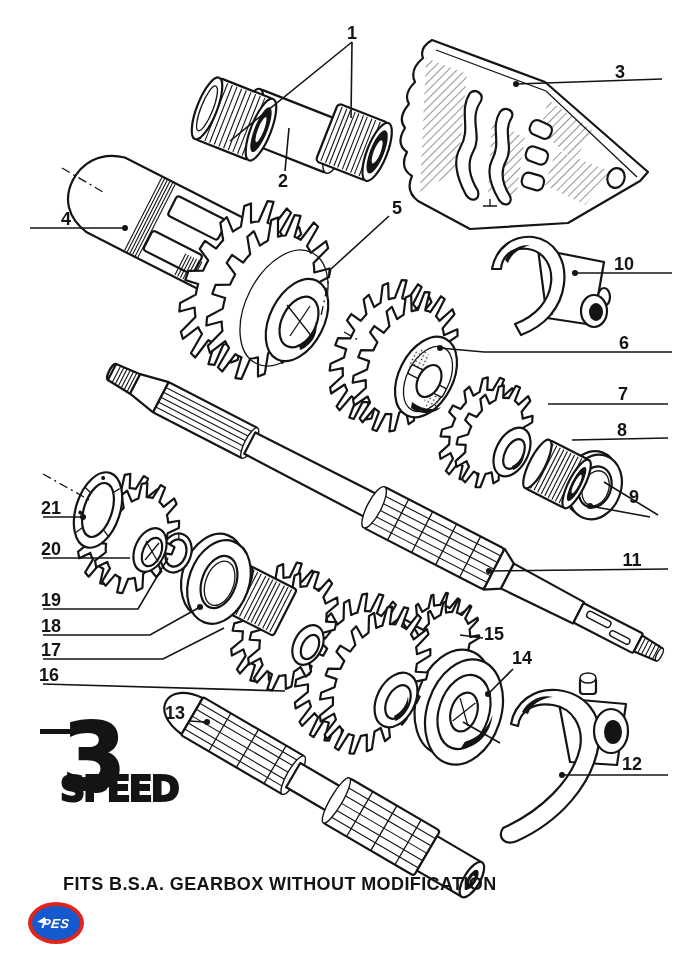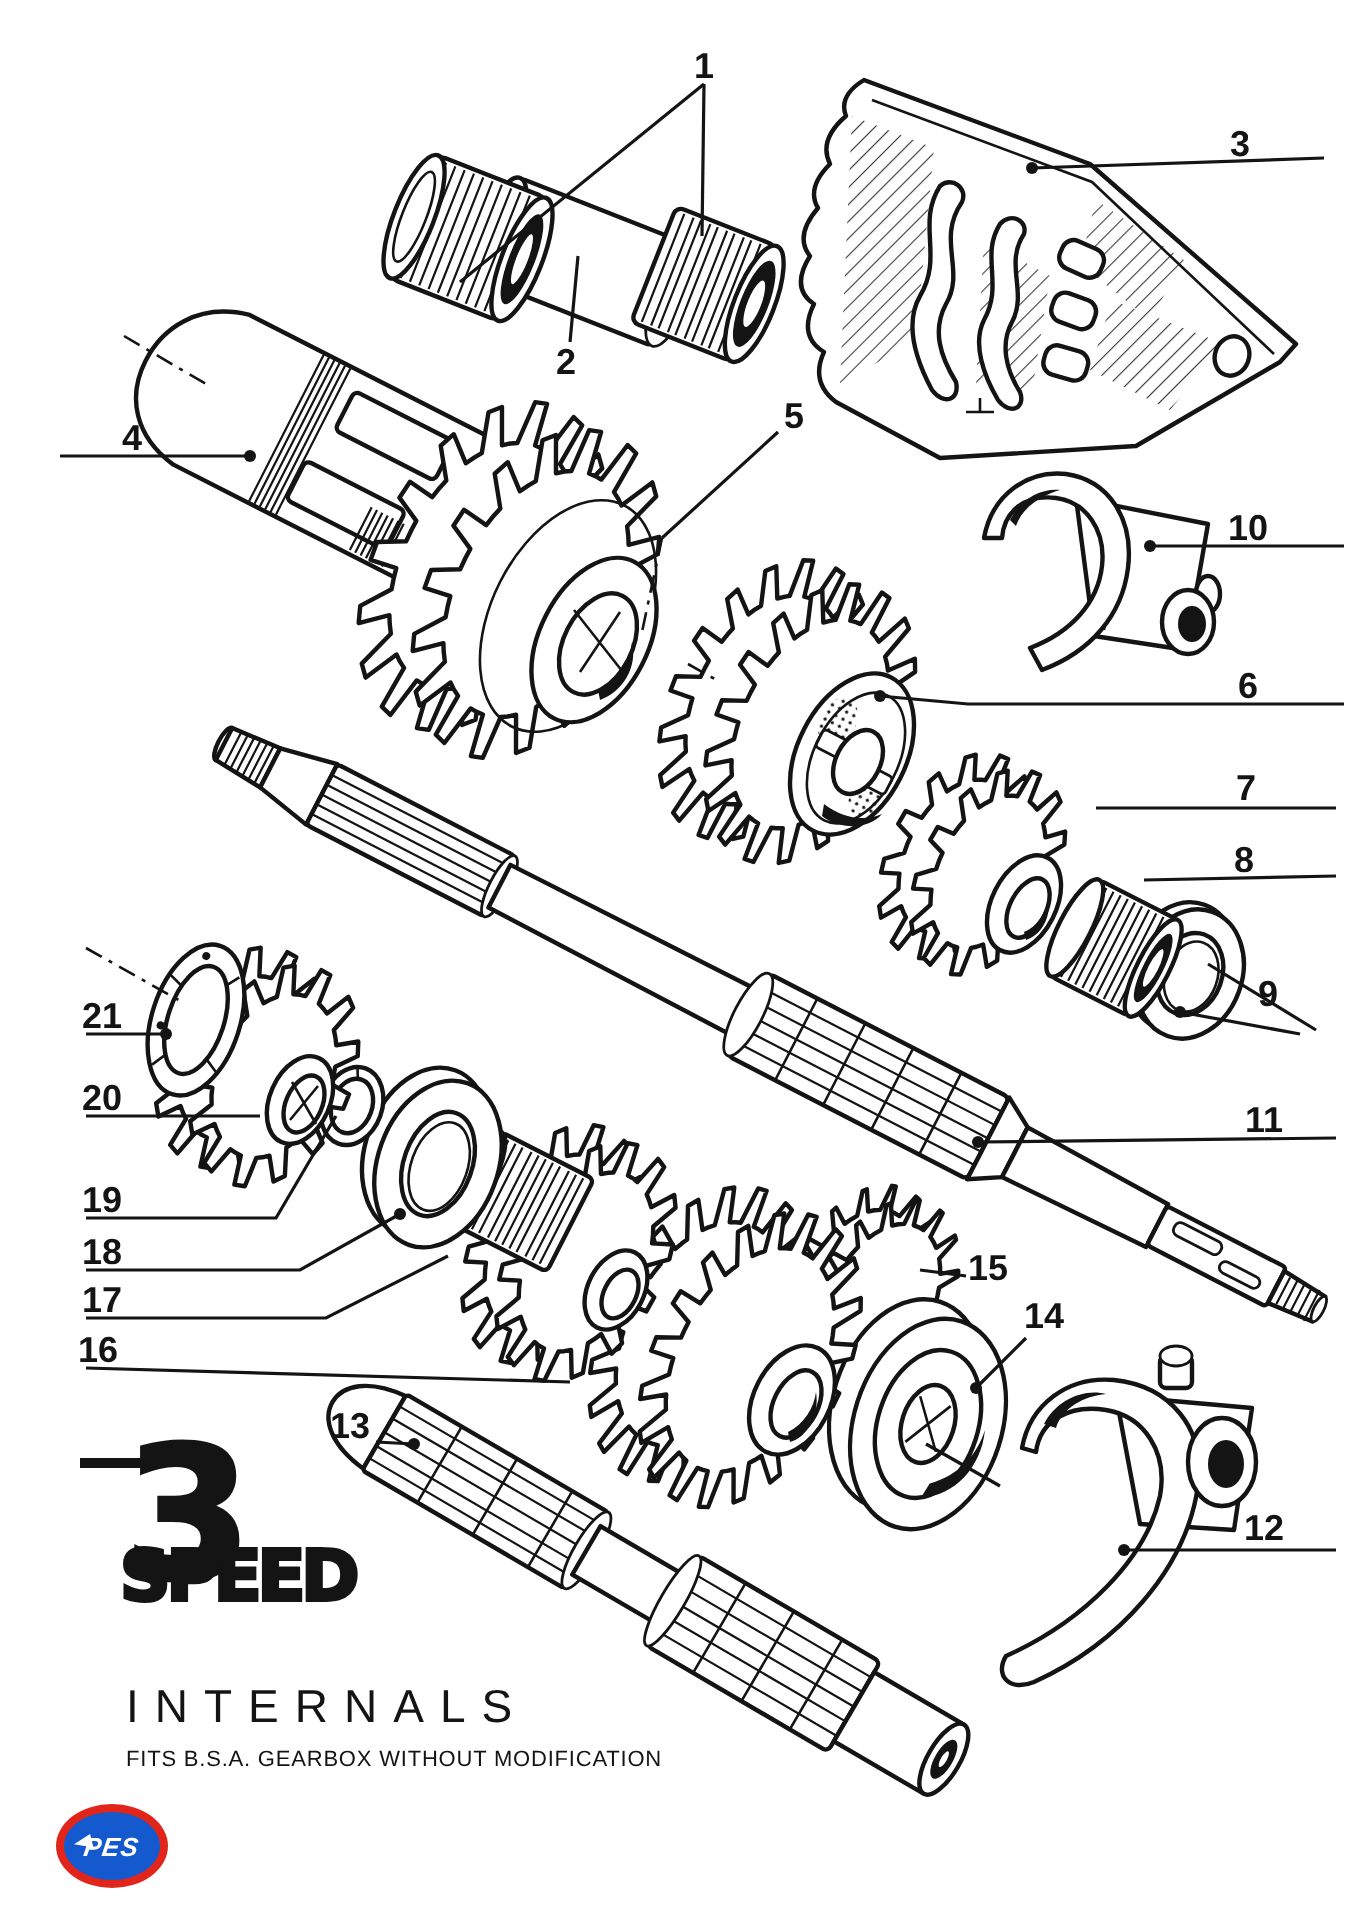--- a/index.html
+++ b/index.html
@@ -18,21 +18,21 @@
                text-anchor:middle;dominant-baseline:central;}
   
   .bar3{position:absolute;left:40px;top:729px;width:37px;height:5px;background:#141414;}
   .t-digit{position:absolute;left:62px;top:712px;font-family:"DejaVu Sans",sans-serif;
            font-weight:bold;font-size:92px;line-height:1;-webkit-text-stroke:2px #141414;}
   .t-word{position:absolute;left:60px;top:772px;font-family:"DejaVu Sans",sans-serif;
           font-weight:bold;font-size:35px;line-height:1;letter-spacing:-2px;
           -webkit-text-stroke:2px #141414;}
   .t-sub{position:absolute;left:63px;top:842px;font-size:23px;font-weight:500;
          letter-spacing:8px;line-height:1;}
-  .t-note{position:absolute;left:63px;top:875px;font-size:11px;font-weight:normal;
+  .t-note{position:absolute;left:63px;top:875px;font-size:18px;font-weight:bold;
           letter-spacing:0.4px;line-height:1;}
   
   .logo{position:absolute;left:28px;top:902px;width:48px;height:34px;border-radius:50%;
         display:flex;align-items:center;justify-content:center;}
   .logo-text{color:#ffffff;font-style:italic;font-weight:bold;font-size:13px;
              letter-spacing:0.5px;transform:skewX(-8deg);}
   .wing{position:absolute;left:5px;top:12px;width:0;height:0;
         border-top:3px solid transparent;border-bottom:4px solid transparent;
         border-right:9px solid #ffffff;transform:rotate(-14deg);}
 </style>
@@ -378,21 +378,20 @@
           <polyline points="43,517 83,517" class="leader"></polyline>
           <circle cx="83" cy="517" r="3" class="dot"></circle>
           <text x="51" y="508" class="callout">21</text>
         </g>
       </g>
 </svg>
 
 <div class="bar3"></div>
 <div class="t-digit">3</div>
 <div class="t-word">SPEED</div>
-<div class="t-sub">INTERNALS</div>
 <div class="t-note">FITS B.S.A. GEARBOX WITHOUT MODIFICATION</div>
 
 <div class="logo" id="logo" style="background: rgb(21, 89, 207); border: 4px solid rgb(226, 37, 27);">
   <span class="wing"></span>
   <span class="logo-text">PES</span>
 </div>
 
 </div>
 
 </body></html>

